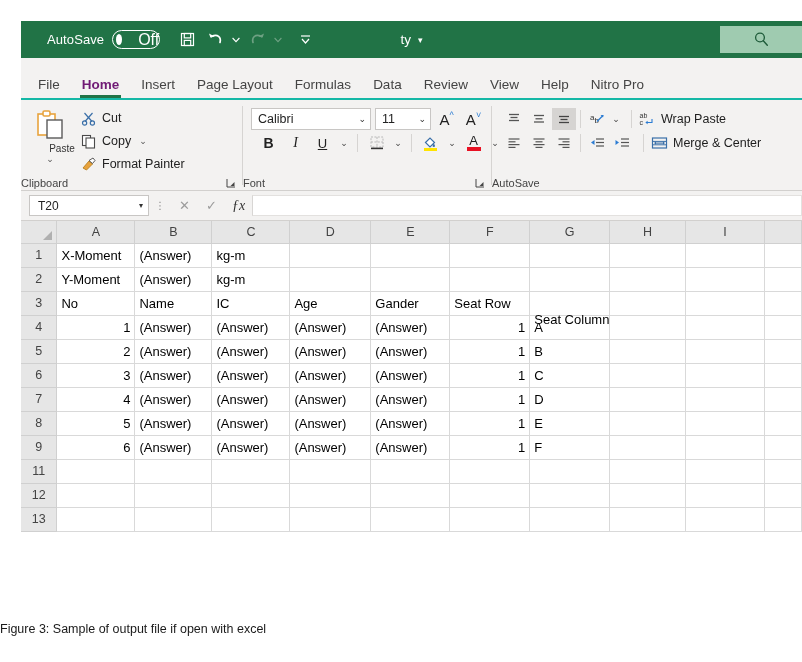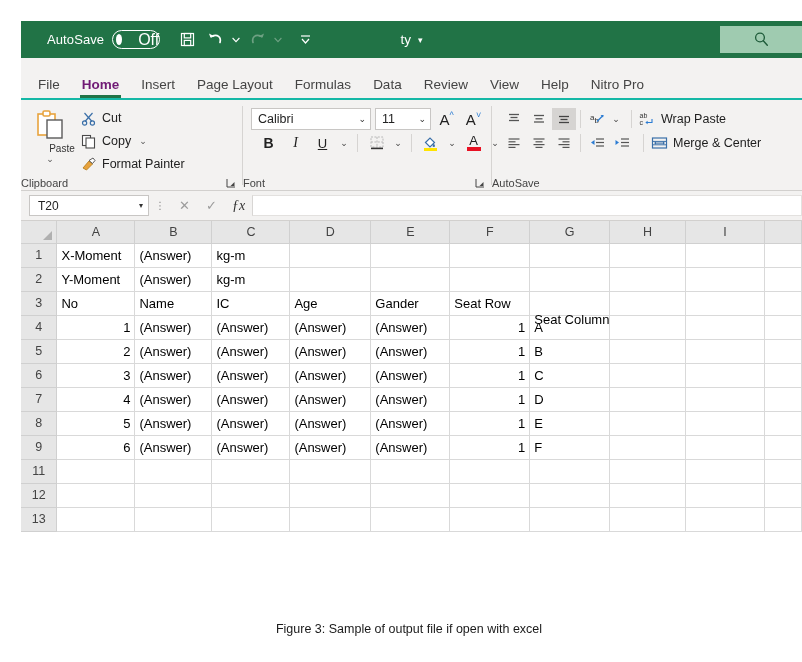--- a/index.html
+++ b/index.html
@@ -192,22 +192,22 @@
   .cell.ovf { overflow: visible; }
   .cell .ovftext {
     position:absolute; left:4px; top:16px; height:24px;
     display:flex; align-items:center; white-space:nowrap;
     font-size:13px; color:#000;
   }
   .cell.clip { overflow:hidden; }
 
   
   .caption {
-    position:absolute; left:16px; right:0; top: 622px;
-    text-align:center; font-size:12.5px; color:#1a1a1a;
+    position:absolute; left:0; right:0; top: 622px;
+    text-align:left; font-size:12.5px; color:#1a1a1a;
   }
 </style>
 </head>
 <body>
 
 <div id="root">
 
   <div id="excel-window">
 
     <div class="titlebar">

